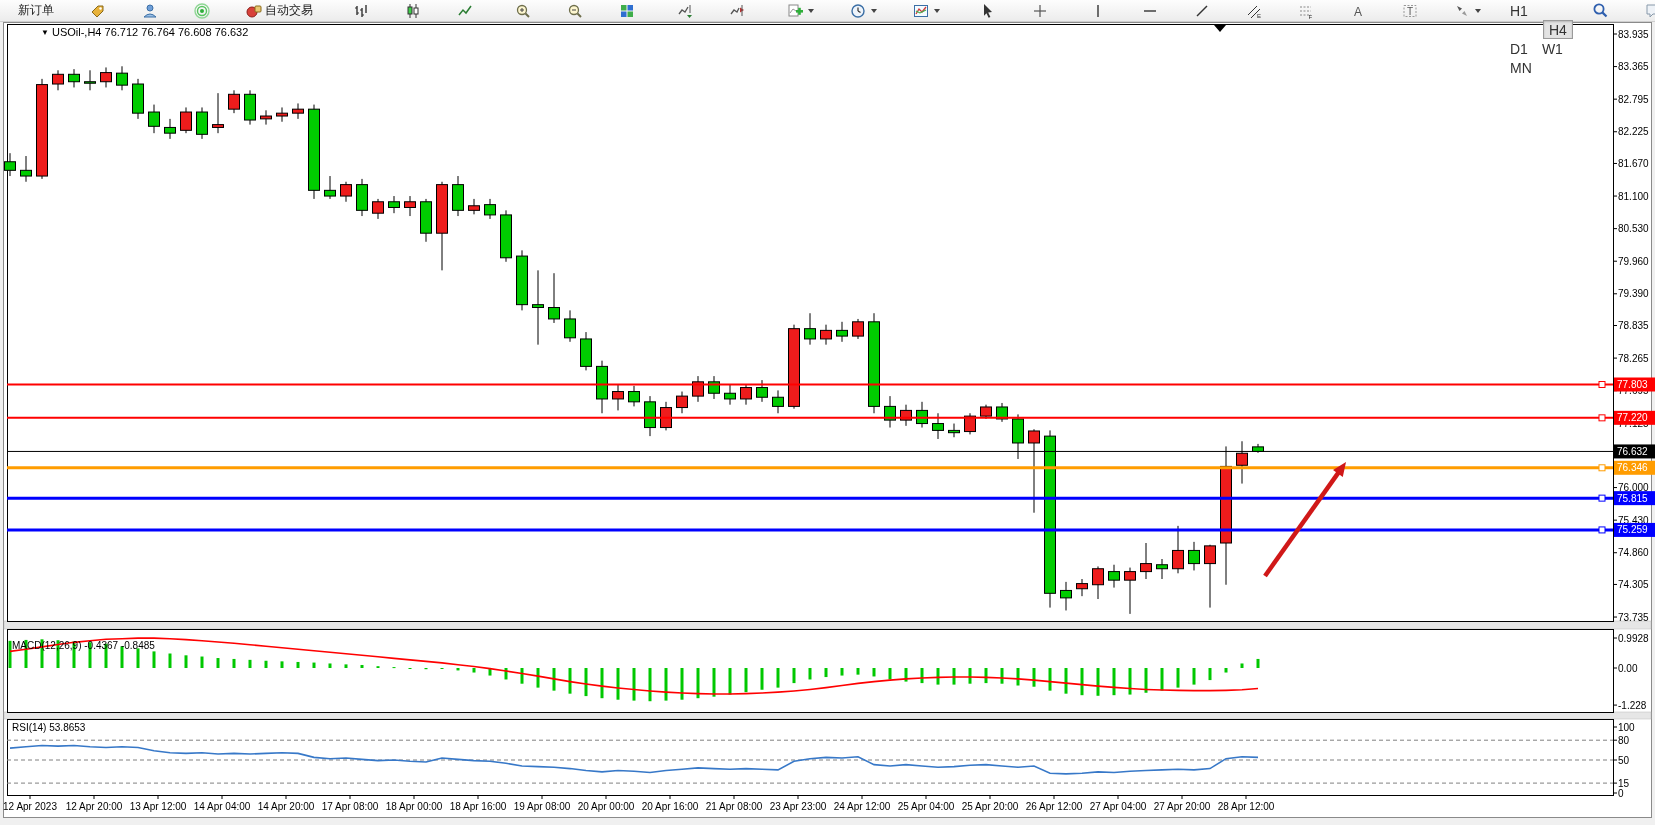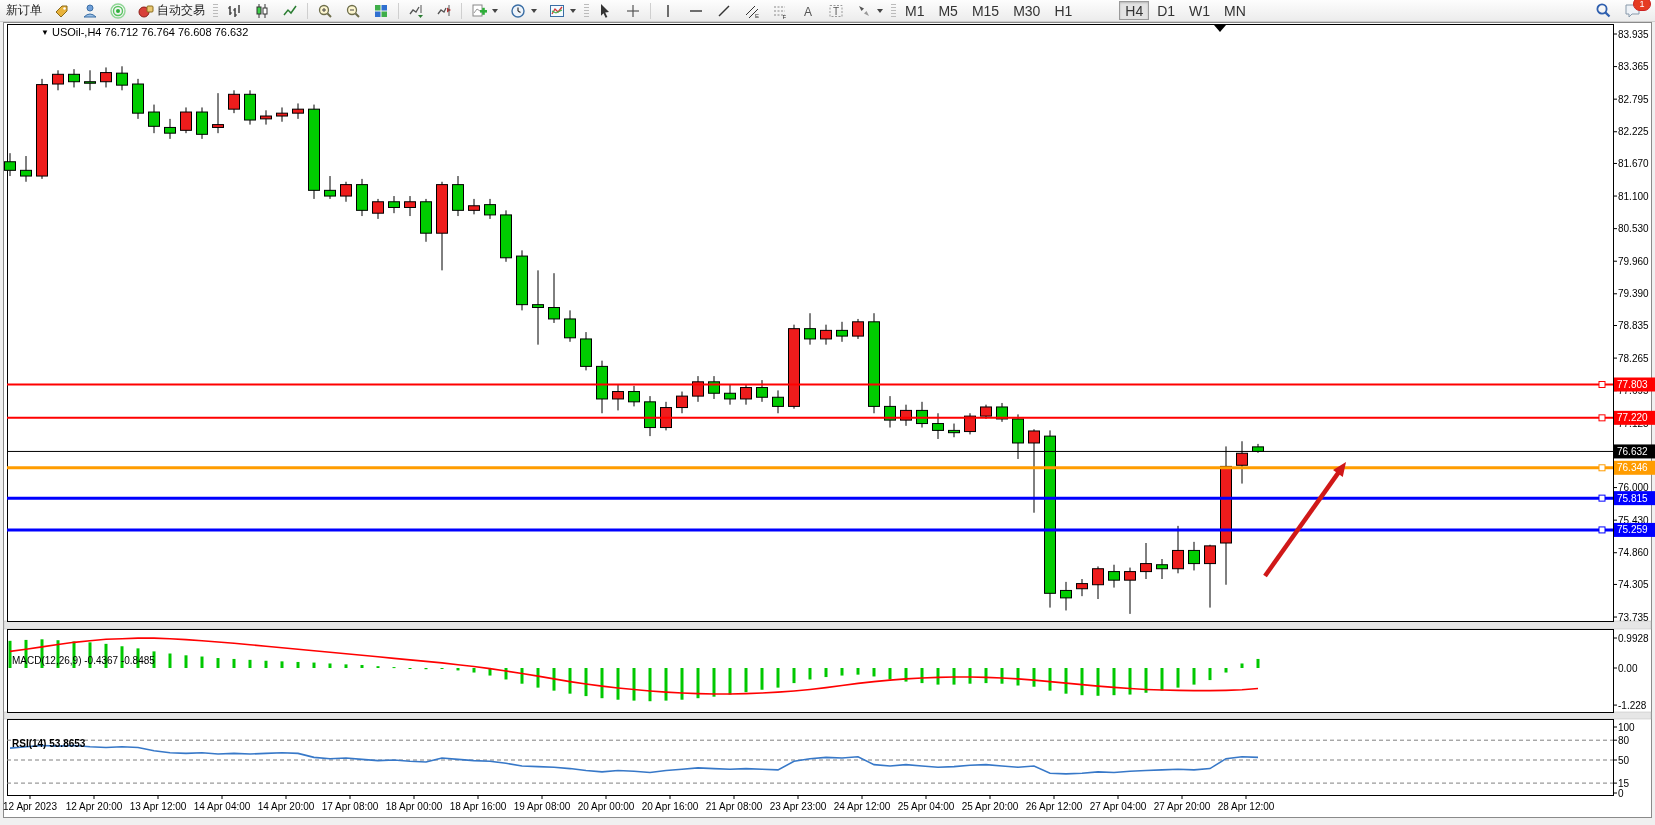--- a/index.html
+++ b/index.html
@@ -1,40 +1,40 @@
 <!DOCTYPE html>
 <html><head>
 <meta charset="utf-8">
 <style>
   html,body{margin:0;padding:0;}
   body{font-family:"Liberation Sans",sans-serif;background:#f0f0f0;}
   .app{position:relative;width:1655px;height:825px;overflow:hidden;background:#f0f0f0;}
   .toolbar{position:absolute;left:0;top:0;width:1655px;height:21px;z-index:5;
     background:linear-gradient(#fdfdfd,#ececec);border-bottom:1px solid #cfcfcf;
     display:flex;align-items:center;font-size:12px;color:#222;}
-  .tbtn{display:inline-flex;align-items:center;gap:3px;height:19px;padding:0 4px;margin:0 1px;
+  .tbtn{display:inline-flex;align-items:center;gap:3px;height:19px;padding:0 16px;margin:0 1px;
     border:1px solid transparent;border-radius:2px;cursor:default;white-space:nowrap;}
   .tbtn svg{display:block;}
   .caret{width:0;height:0;border-left:3px solid transparent;border-right:3px solid transparent;
     border-top:4px solid #444;margin-left:2px;}
   .grip{width:5px;height:14px;margin:0 2px;
     background:repeating-linear-gradient(to bottom,#bbb 0 1px,transparent 1px 3px);}
   .sep{width:1px;height:16px;background:#cfcfcf;margin:0 3px;}
   .tf{font-size:14px;color:#333;padding:0 5px;height:17px;display:inline-flex;align-items:center;
     border:1px solid transparent;margin:0 1px;}
   .tf.active{background:#e3e3e3;border:1px solid #9a9a9a;box-shadow:inset 0 1px 2px rgba(0,0,0,.2);margin-left:40px;}
   .spacer{flex:1;}
   .chat-wrap{position:relative;}
   .badge{position:absolute;top:-4px;right:-5px;min-width:12px;height:12px;border-radius:7px;
     background:#e53c22;color:#fff;font-size:9px;line-height:12px;text-align:center;padding:0 2px;
     border:1px solid #c22;}
   .overlay{position:absolute;z-index:3;color:#000;}
   #chart-title{left:12px;top:26px;font-size:11px;margin-left:29px;}
-  #macd-label{left:12px;top:655px;font-size:10px;}
-  #rsi-label{left:12px;top:738px;font-size:10px;font-weight:bold;}
+  #macd-label{left:12px;top:640px;font-size:10px;}
+  #rsi-label{left:12px;top:722px;font-size:10px;}
   svg text{font-family:"Liberation Sans",sans-serif;}
 </style>
 </head>
 <body>
 
 <div class="app">
 
   <div class="toolbar">
     <div class="tbtn">
       <span>新订单</span>

